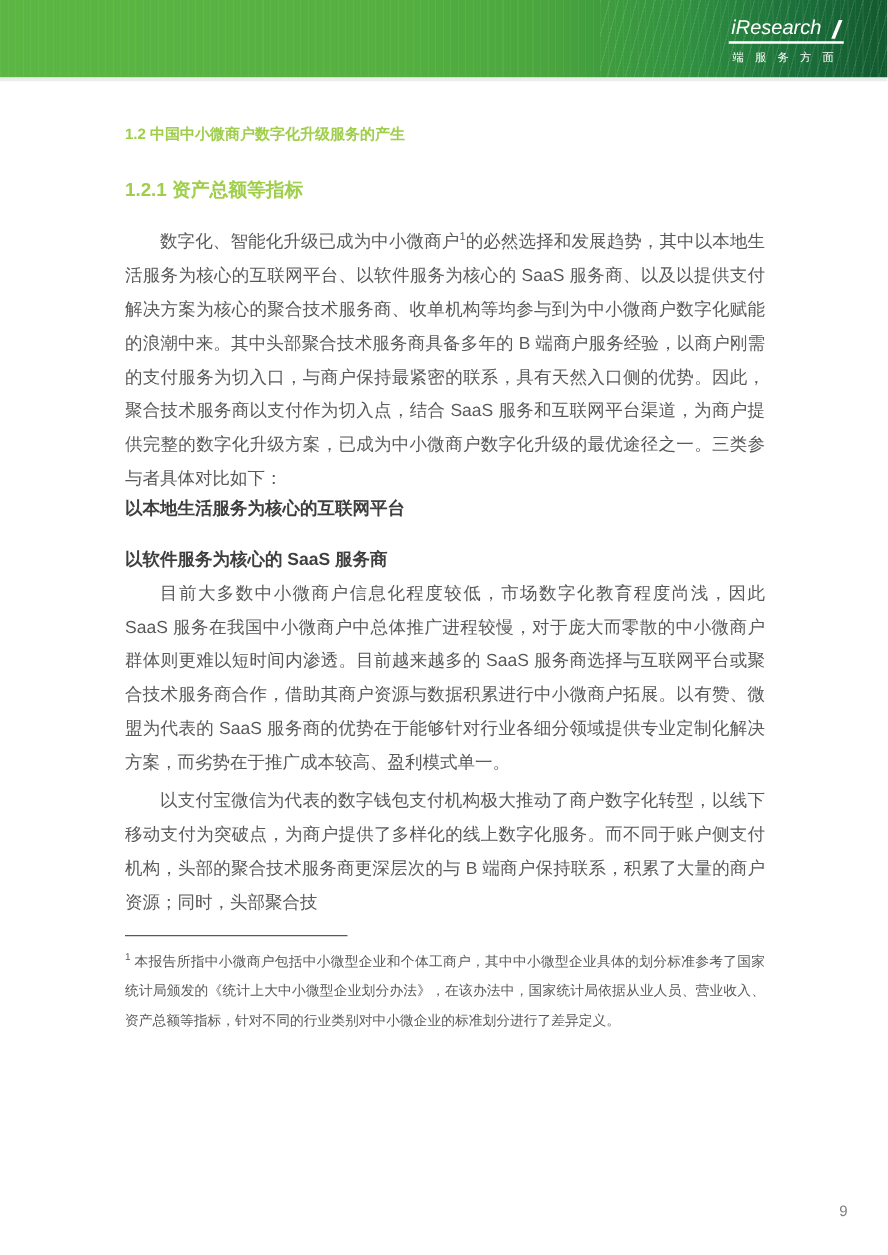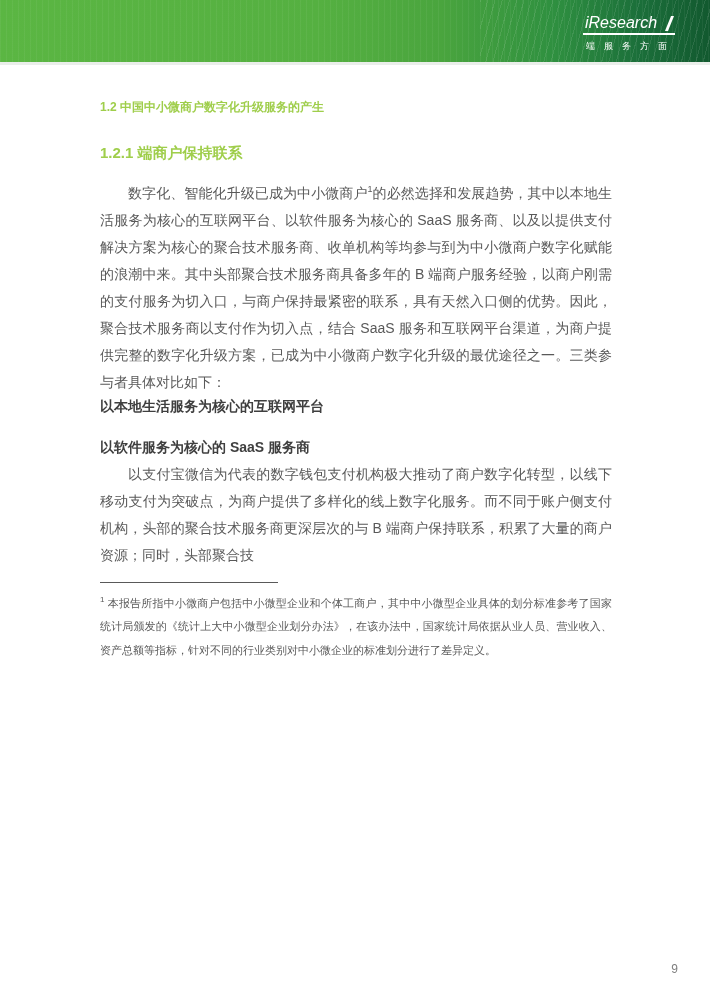--- a/index.html
+++ b/index.html
@@ -88,27 +88,28 @@
       <span class="logo-flag"></span>
     </div>
     <div class="logo-cn">端服务方面</div>
   </div>
 </header>
 
 <main class="content">
 
   <h1 class="doc-title">1.2 中国中小微商户数字化升级服务的产生</h1>
 
-  <h2 class="doc-subtitle">1.2.1 端商户保持联系</h2>
+  <h2 class="doc-subtitle">1.2.1 资产总额等指标</h2>
 
   <p class="body-par"><span>数字化、智能化升级已成为中小微商户</span><sup>1</sup><span>的必然选择和发展趋势，其中以本地生活服务为核心的互联网平台、以软件服务为核心的 SaaS 服务商、以及以提供支付解决方案为核心的聚合技术服务商、收单机构等均参与到为中小微商户数字化赋能的浪潮中来。其中头部聚合技术服务商具备多年的 B 端商户服务经验，以商户刚需的支付服务为切入口，与商户保持最紧密的联系，具有天然入口侧的优势。因此，聚合技术服务商以支付作为切入点，结合 SaaS 服务和互联网平台渠道，为商户提供完整的数字化升级方案，已成为中小微商户数字化升级的最优途径之一。三类参与者具体对比如下：</span></p>
 
   <h3 class="sec-heading first">以本地生活服务为核心的互联网平台</h3>
 
   <h3 class="sec-heading">以软件服务为核心的 SaaS 服务商</h3>
+  <p class="body-par sec-par">目前大多数中小微商户信息化程度较低，市场数字化教育程度尚浅，因此 SaaS 服务在我国中小微商户中总体推广进程较慢，对于庞大而零散的中小微商户群体则更难以短时间内渗透。目前越来越多的 SaaS 服务商选择与互联网平台或聚合技术服务商合作，借助其商户资源与数据积累进行中小微商户拓展。以有赞、微盟为代表的 SaaS 服务商的优势在于能够针对行业各细分领域提供专业定制化解决方案，而劣势在于推广成本较高、盈利模式单一。</p>
 
   <p class="body-par sec-par">以支付宝微信为代表的数字钱包支付机构极大推动了商户数字化转型，以线下移动支付为突破点，为商户提供了多样化的线上数字化服务。而不同于账户侧支付机构，头部的聚合技术服务商更深层次的与 B 端商户保持联系，积累了大量的商户资源；同时，头部聚合技</p>
 
   <hr class="footnote-rule">
   <p class="footnote"><sup>1</sup><span>本报告所指中小微商户包括中小微型企业和个体工商户，其中中小微型企业具体的划分标准参考了国家统计局颁发的《统计上大中小微型企业划分办法》，在该办法中，国家统计局依据从业人员、营业收入、资产总额等指标，针对不同的行业类别对中小微企业的标准划分进行了差异定义。</span></p>
 
 </main>
 
 <div class="page-number">9</div>
 

